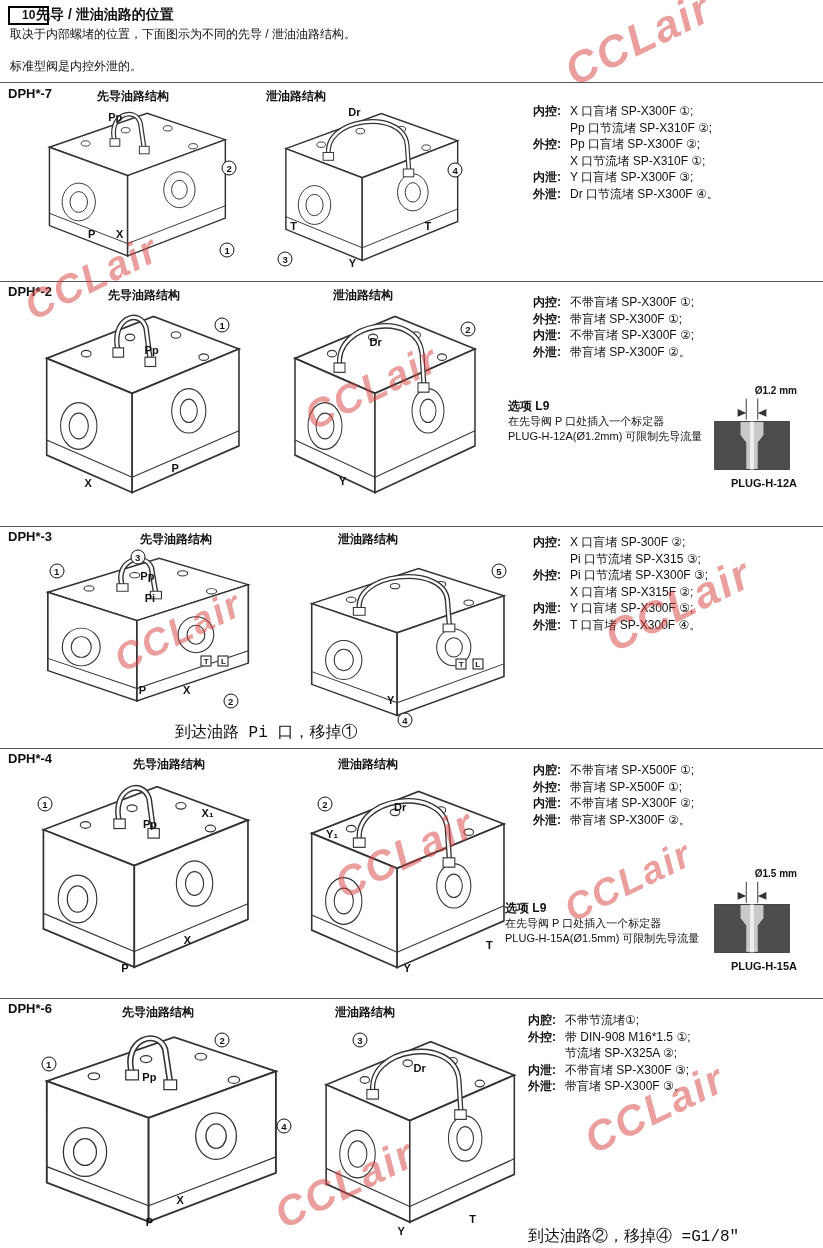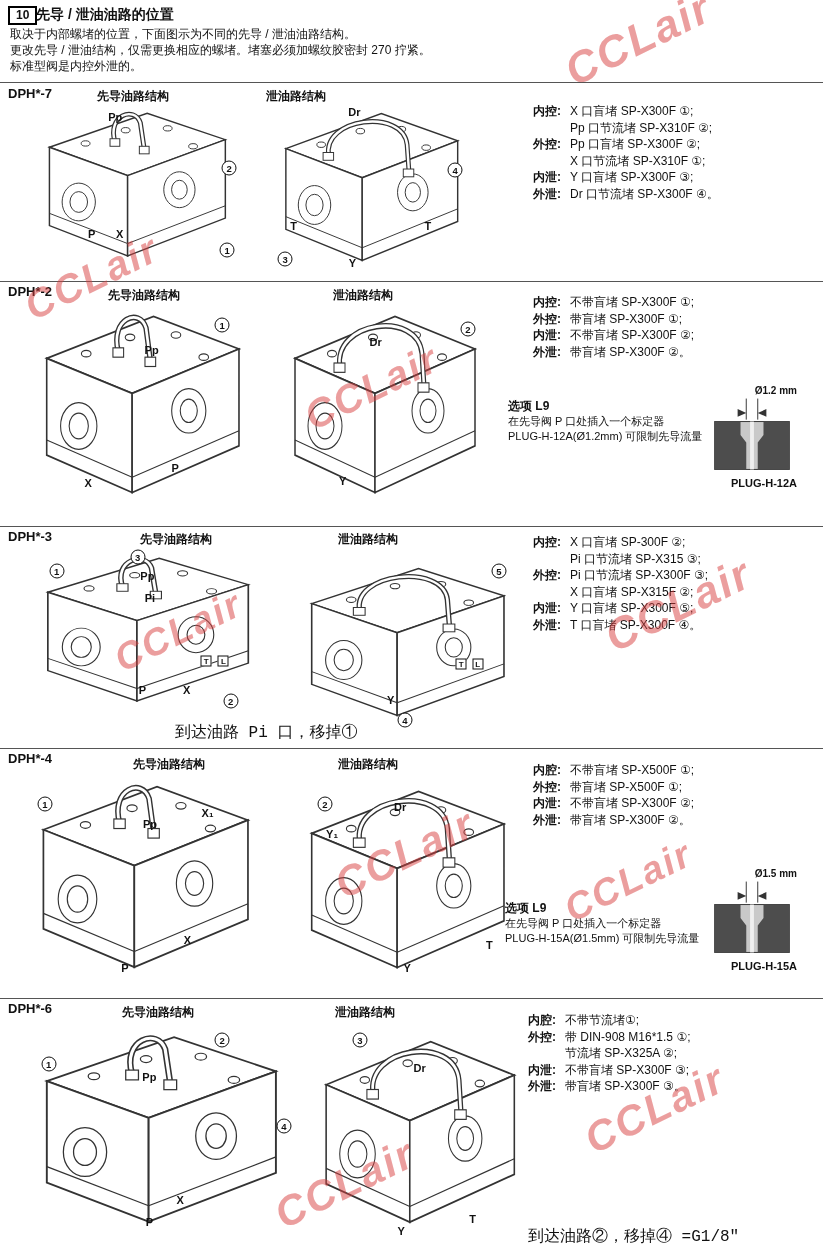--- a/index.html
+++ b/index.html
@@ -3,21 +3,21 @@
 <meta charset="utf-8">
 <style>
   * { margin:0; padding:0; box-sizing:border-box; }
   html,body { background:#999; }
   .page {
     position:relative; width:823px; height:1248px; background:#fff;
     font-family:"Liberation Sans","DejaVu Sans",sans-serif; color:#111;
     overflow:hidden; margin:0 auto;
   }
   .hr { position:absolute; left:0; width:823px; border-top:1px solid #555; }
-  .num-box { position:absolute; left:8px; top:6px; border:2px solid #000; font-weight:bold; font-size:12px; padding:0 6px; line-height:15px; }
+  .num-box { position:absolute; left:8px; top:6px; border:2px solid #000; font-weight:bold; font-size:12px; padding:0 12px; line-height:15px; }
   .page-title { position:absolute; left:36px; top:6px; font-weight:bold; font-size:14px; }
   .intro { position:absolute; left:10px; font-size:12px; white-space:nowrap; }
   .model { position:absolute; left:8px; font-weight:bold; font-size:13px; }
   .dtitle { position:absolute; font-weight:bold; font-size:12px; white-space:nowrap; }
   .specs { position:absolute; width:292px; }
   .spec-row { display:flex; font-size:12px; line-height:16.5px; white-space:nowrap; }
   .spec-row .k { font-weight:bold; width:37px; flex:0 0 37px; }
   .drawing { position:absolute; }
   .valve-svg { position:absolute; left:0; top:0; width:100%; height:100%; }
   .port { position:absolute; font-weight:bold; font-size:11px; transform:translate(-50%,-50%); white-space:nowrap; }
@@ -74,21 +74,20 @@
       <rect x="45" y="26" width="4" height="50" fill="#efefef"></rect>
     </g>
   </defs>
 </svg>
 
 <div class="page">
 
   <div class="num-box">10</div>
   <div class="page-title">先导 / 泄油油路的位置</div>
   <div class="intro" style="top:26px">取决于内部螺堵的位置，下面图示为不同的先导 / 泄油油路结构。</div>
-  <div class="intro" style="top:42px">更改先导 / 泄油结构，仅需更换相应的螺堵。堵塞必须加螺纹胶密封 270 拧紧。</div>
   <div class="intro" style="top:58px">标准型阀是内控外泄的。</div>
 
   <div class="hr" style="top:82px"></div>
   <div class="hr" style="top:281px"></div>
   <div class="hr" style="top:526px"></div>
   <div class="hr" style="top:748px"></div>
   <div class="hr" style="top:998px"></div>
 
   <div class="model" style="top:86px">DPH*-7</div>
   <div class="dtitle" style="left:97px;top:88px">先导油路结构</div>

